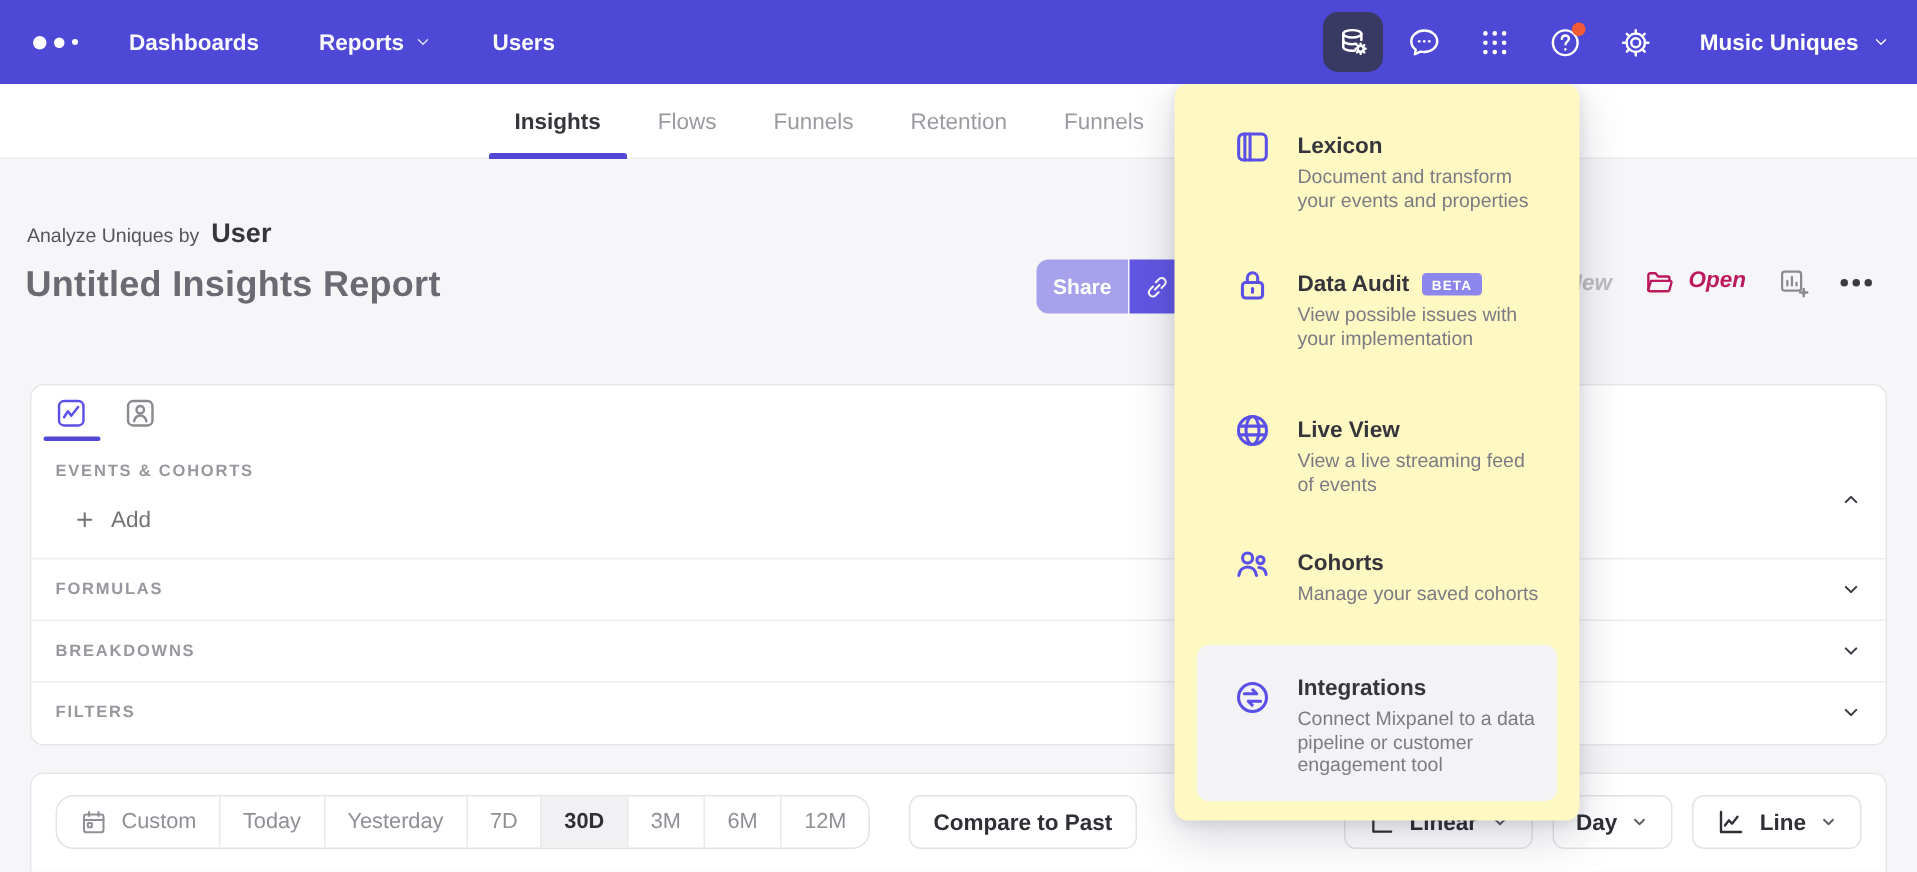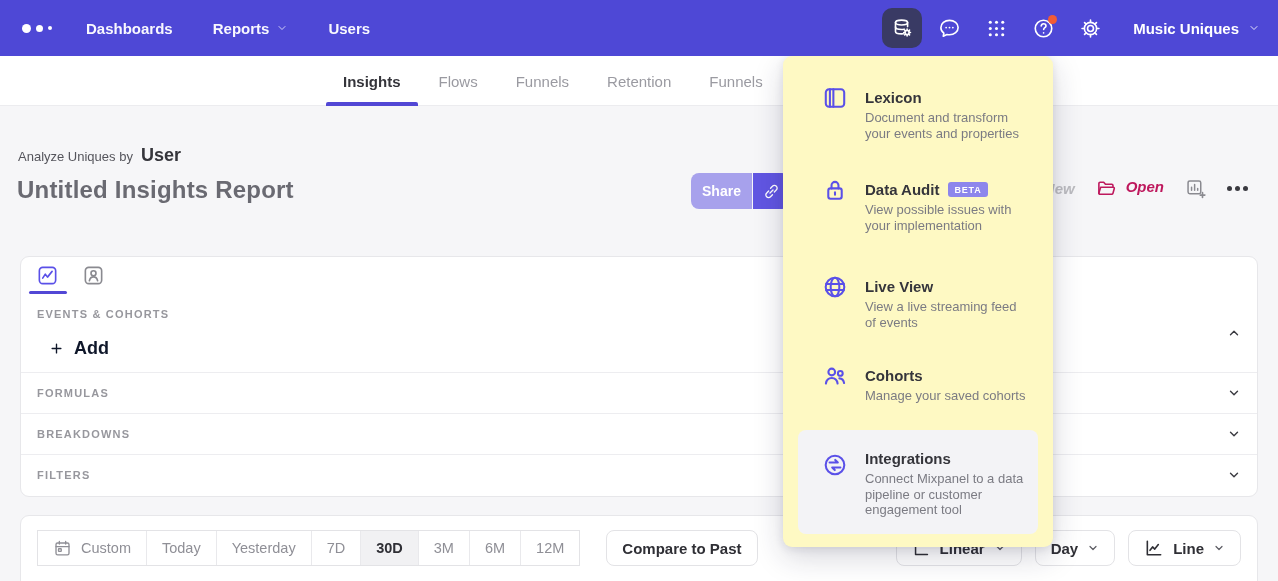--- a/index.html
+++ b/index.html
@@ -50,27 +50,27 @@
   .card { position:absolute; background:#fff; border:1px solid #e7e7ea; border-radius:9px; }
   .builder { left:20px; top:256px; width:1238px; height:241px; }
   .builder-tabs { position:relative; height:37px; display:flex; align-items:center; padding-left:8px; gap:10px; }
   .btab { width:36px; height:30px; display:flex; align-items:center; justify-content:center; border-radius:6px; cursor:pointer; }
   .btab.active { color:#5a50e8; }
   .btab.inactive { color:#8a8a90; }
   .btab-underline { position:absolute; left:8px; bottom:0; width:38px; height:3px; background:#5247d5; border-radius:2px; }
   .section-head { font-size:11px; font-weight:700; letter-spacing:1.2px; color:#97979d; }
   .sec-chevron { position:absolute; right:16px; top:50%; transform:translateY(-50%); color:#3a3a40; cursor:pointer; display:flex; }
   .events-sec { position:relative; height:78px; padding:14px 16px 0; }
-  .add-btn { position:absolute; left:28px; top:44px; display:flex; align-items:center; gap:10px; font-size:18px; font-weight:700; color:#0f172a; cursor:pointer; }
+  .add-btn { position:absolute; left:28px; top:44px; display:flex; align-items:center; gap:10px; font-size:15px; font-weight:400; color:#737373; cursor:pointer; }
   .collapse-row { position:relative; height:41px; border-top:1px solid #ededf0; display:flex; align-items:center; padding-left:16px; cursor:pointer; }
 
   
   .toolbar { left:20px; top:515px; width:1238px; height:80px; }
   .toolbar-row { position:absolute; left:16px; top:14px; display:flex; align-items:center; }
-  .segmented { display:flex; align-items:stretch; height:36px; border:1px solid #e3e3e6; border-radius:0; overflow:hidden; background:#fff; }
+  .segmented { display:flex; align-items:stretch; height:36px; border:1px solid #e3e3e6; border-radius:12px; overflow:hidden; background:#fff; }
   .seg { display:flex; align-items:center; gap:9px; padding:0 15px; font-size:14.5px; color:#8f8f96; border-left:1px solid #e9e9ec; cursor:pointer; white-space:nowrap; }
   .seg:first-child { border-left:none; }
   .seg.selected { background:#f1f1f3; color:#2f2f35; font-weight:700; }
   .btn { height:36px; display:flex; align-items:center; gap:9px; padding:0 15px; border:1px solid #e3e3e6; border-radius:8px; background:#fff; font-size:15px; font-weight:700; color:#2f2f35; cursor:pointer; white-space:nowrap; }
   .compare { margin-left:26px; }
   .toolbar-right { position:absolute; right:16px; top:14px; display:flex; gap:13px; }
   .chev { color:#5b5b62; display:flex; }
 
   
   .panel { position:absolute; left:783px; top:56px; width:270px; height:491px; background:#fef9c3; border-radius:9px; box-shadow:0 10px 30px rgba(25,25,60,.18), 0 2px 8px rgba(25,25,60,.10); z-index:40; }

